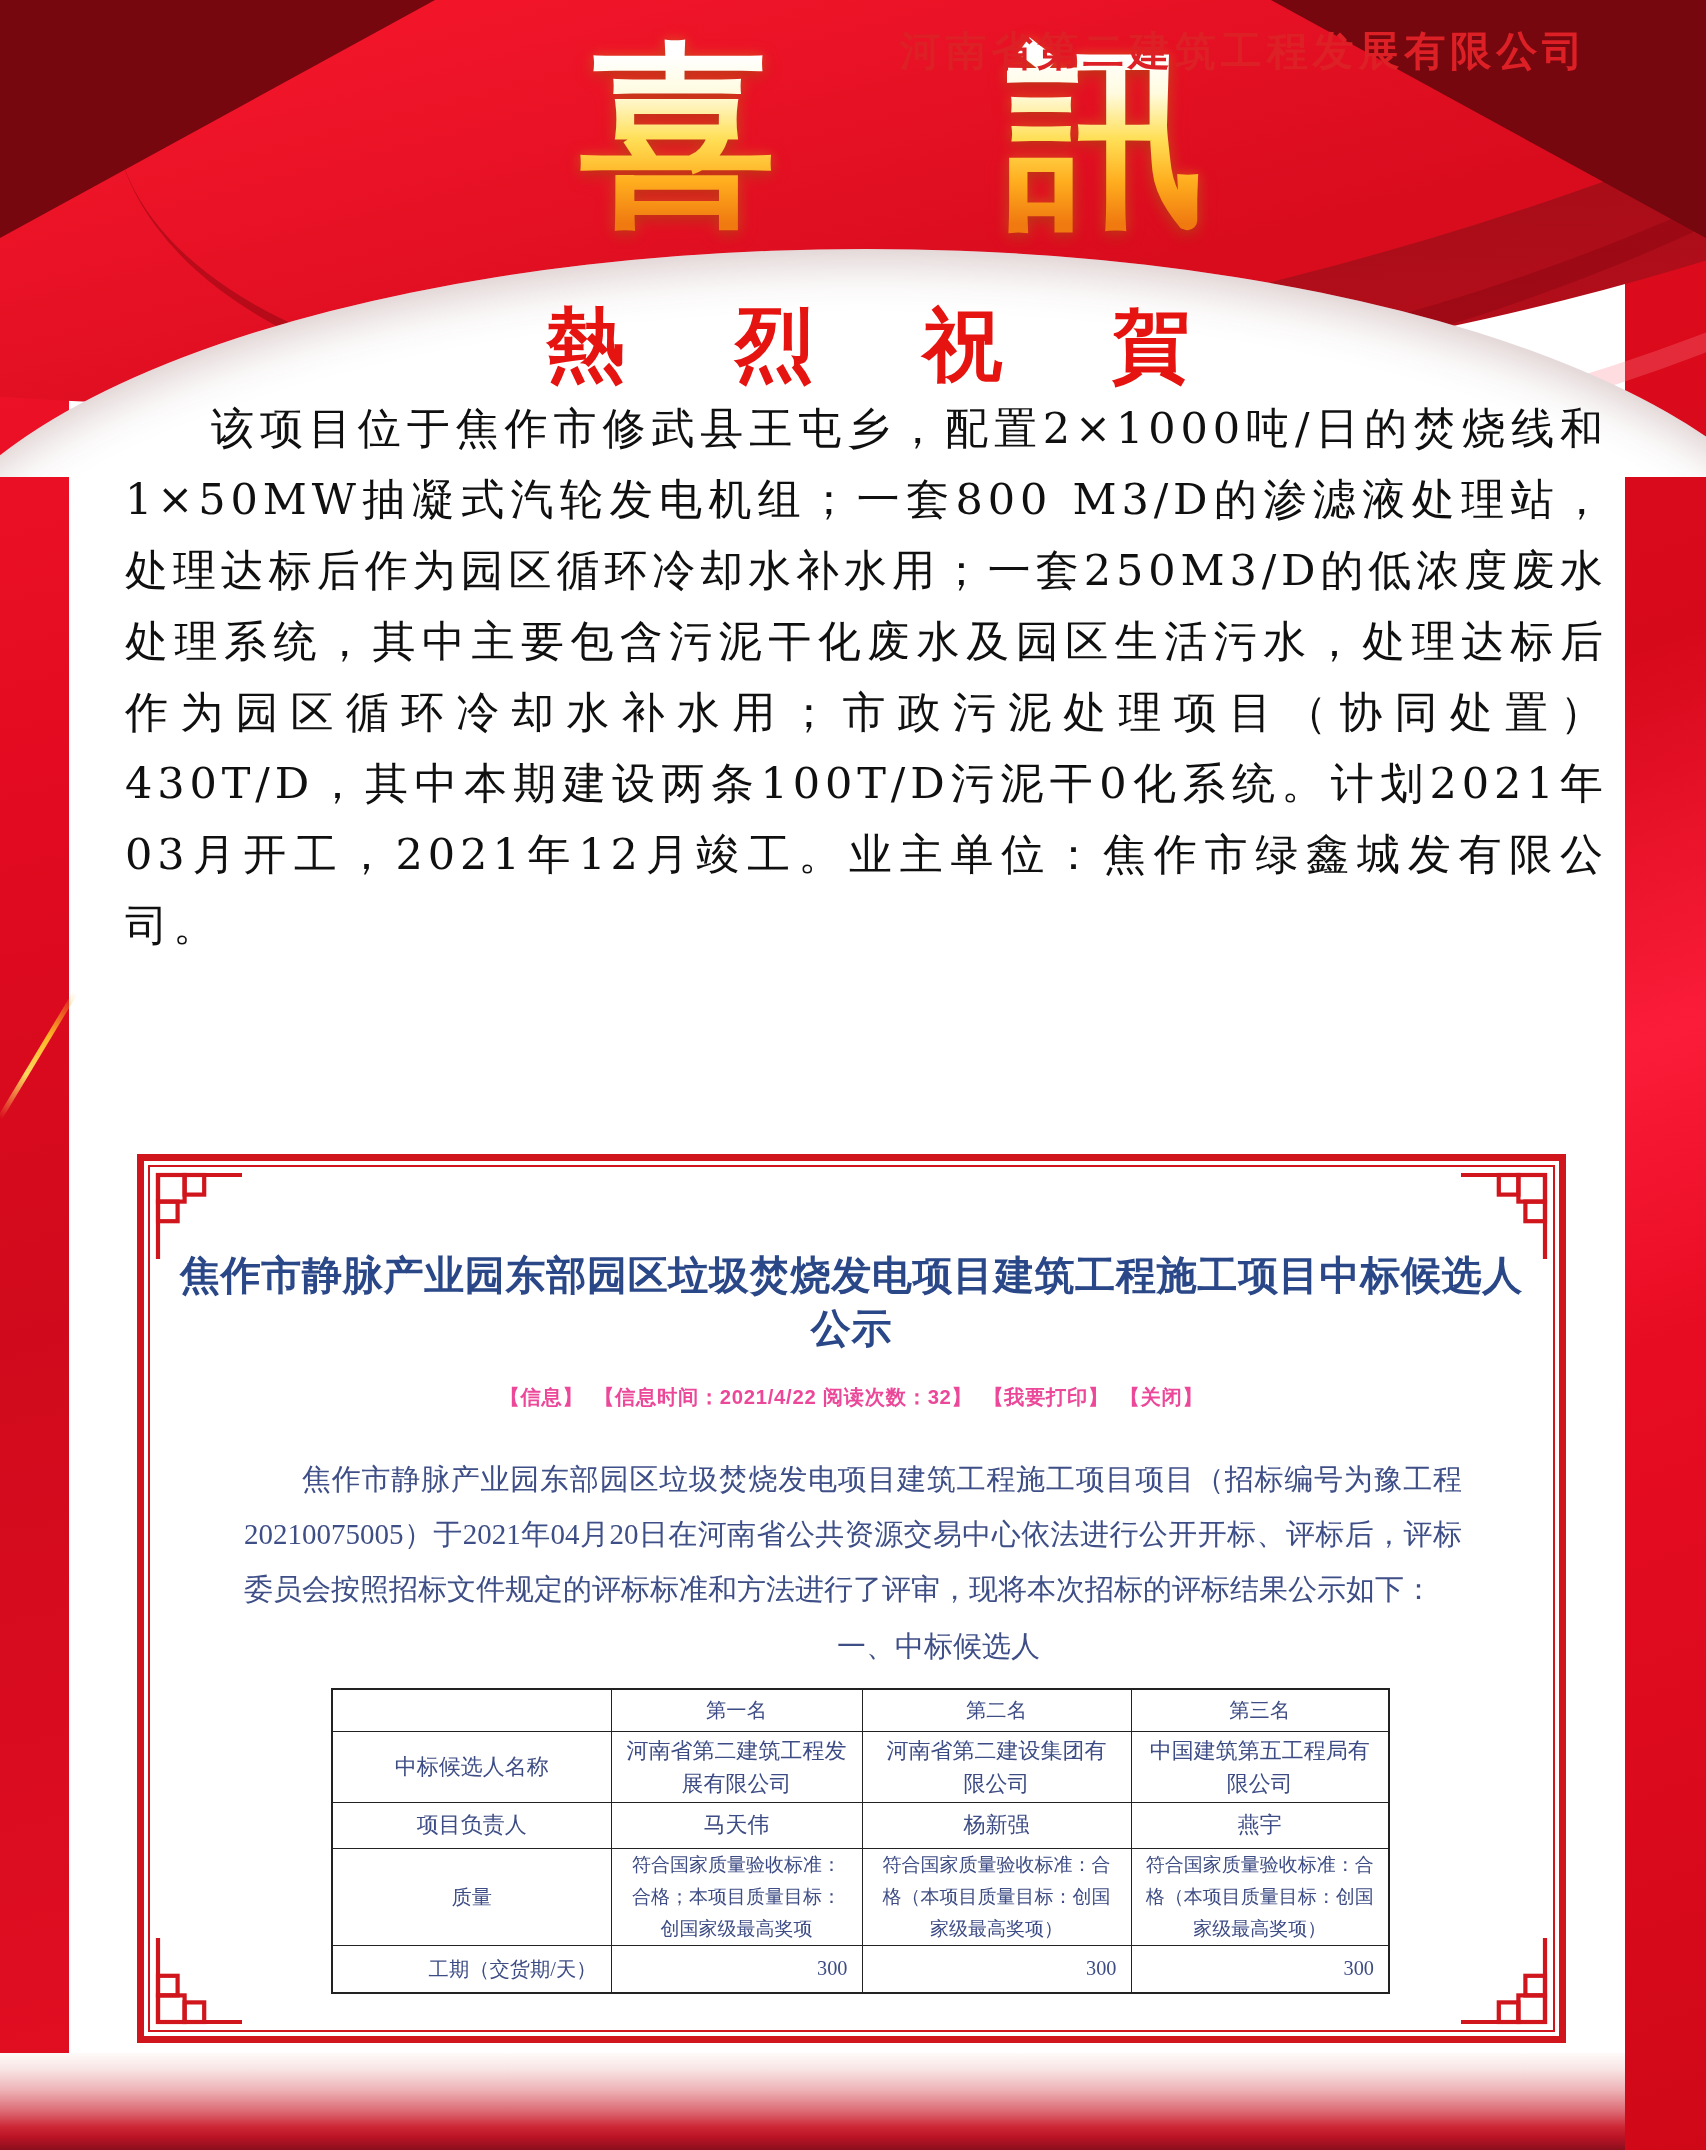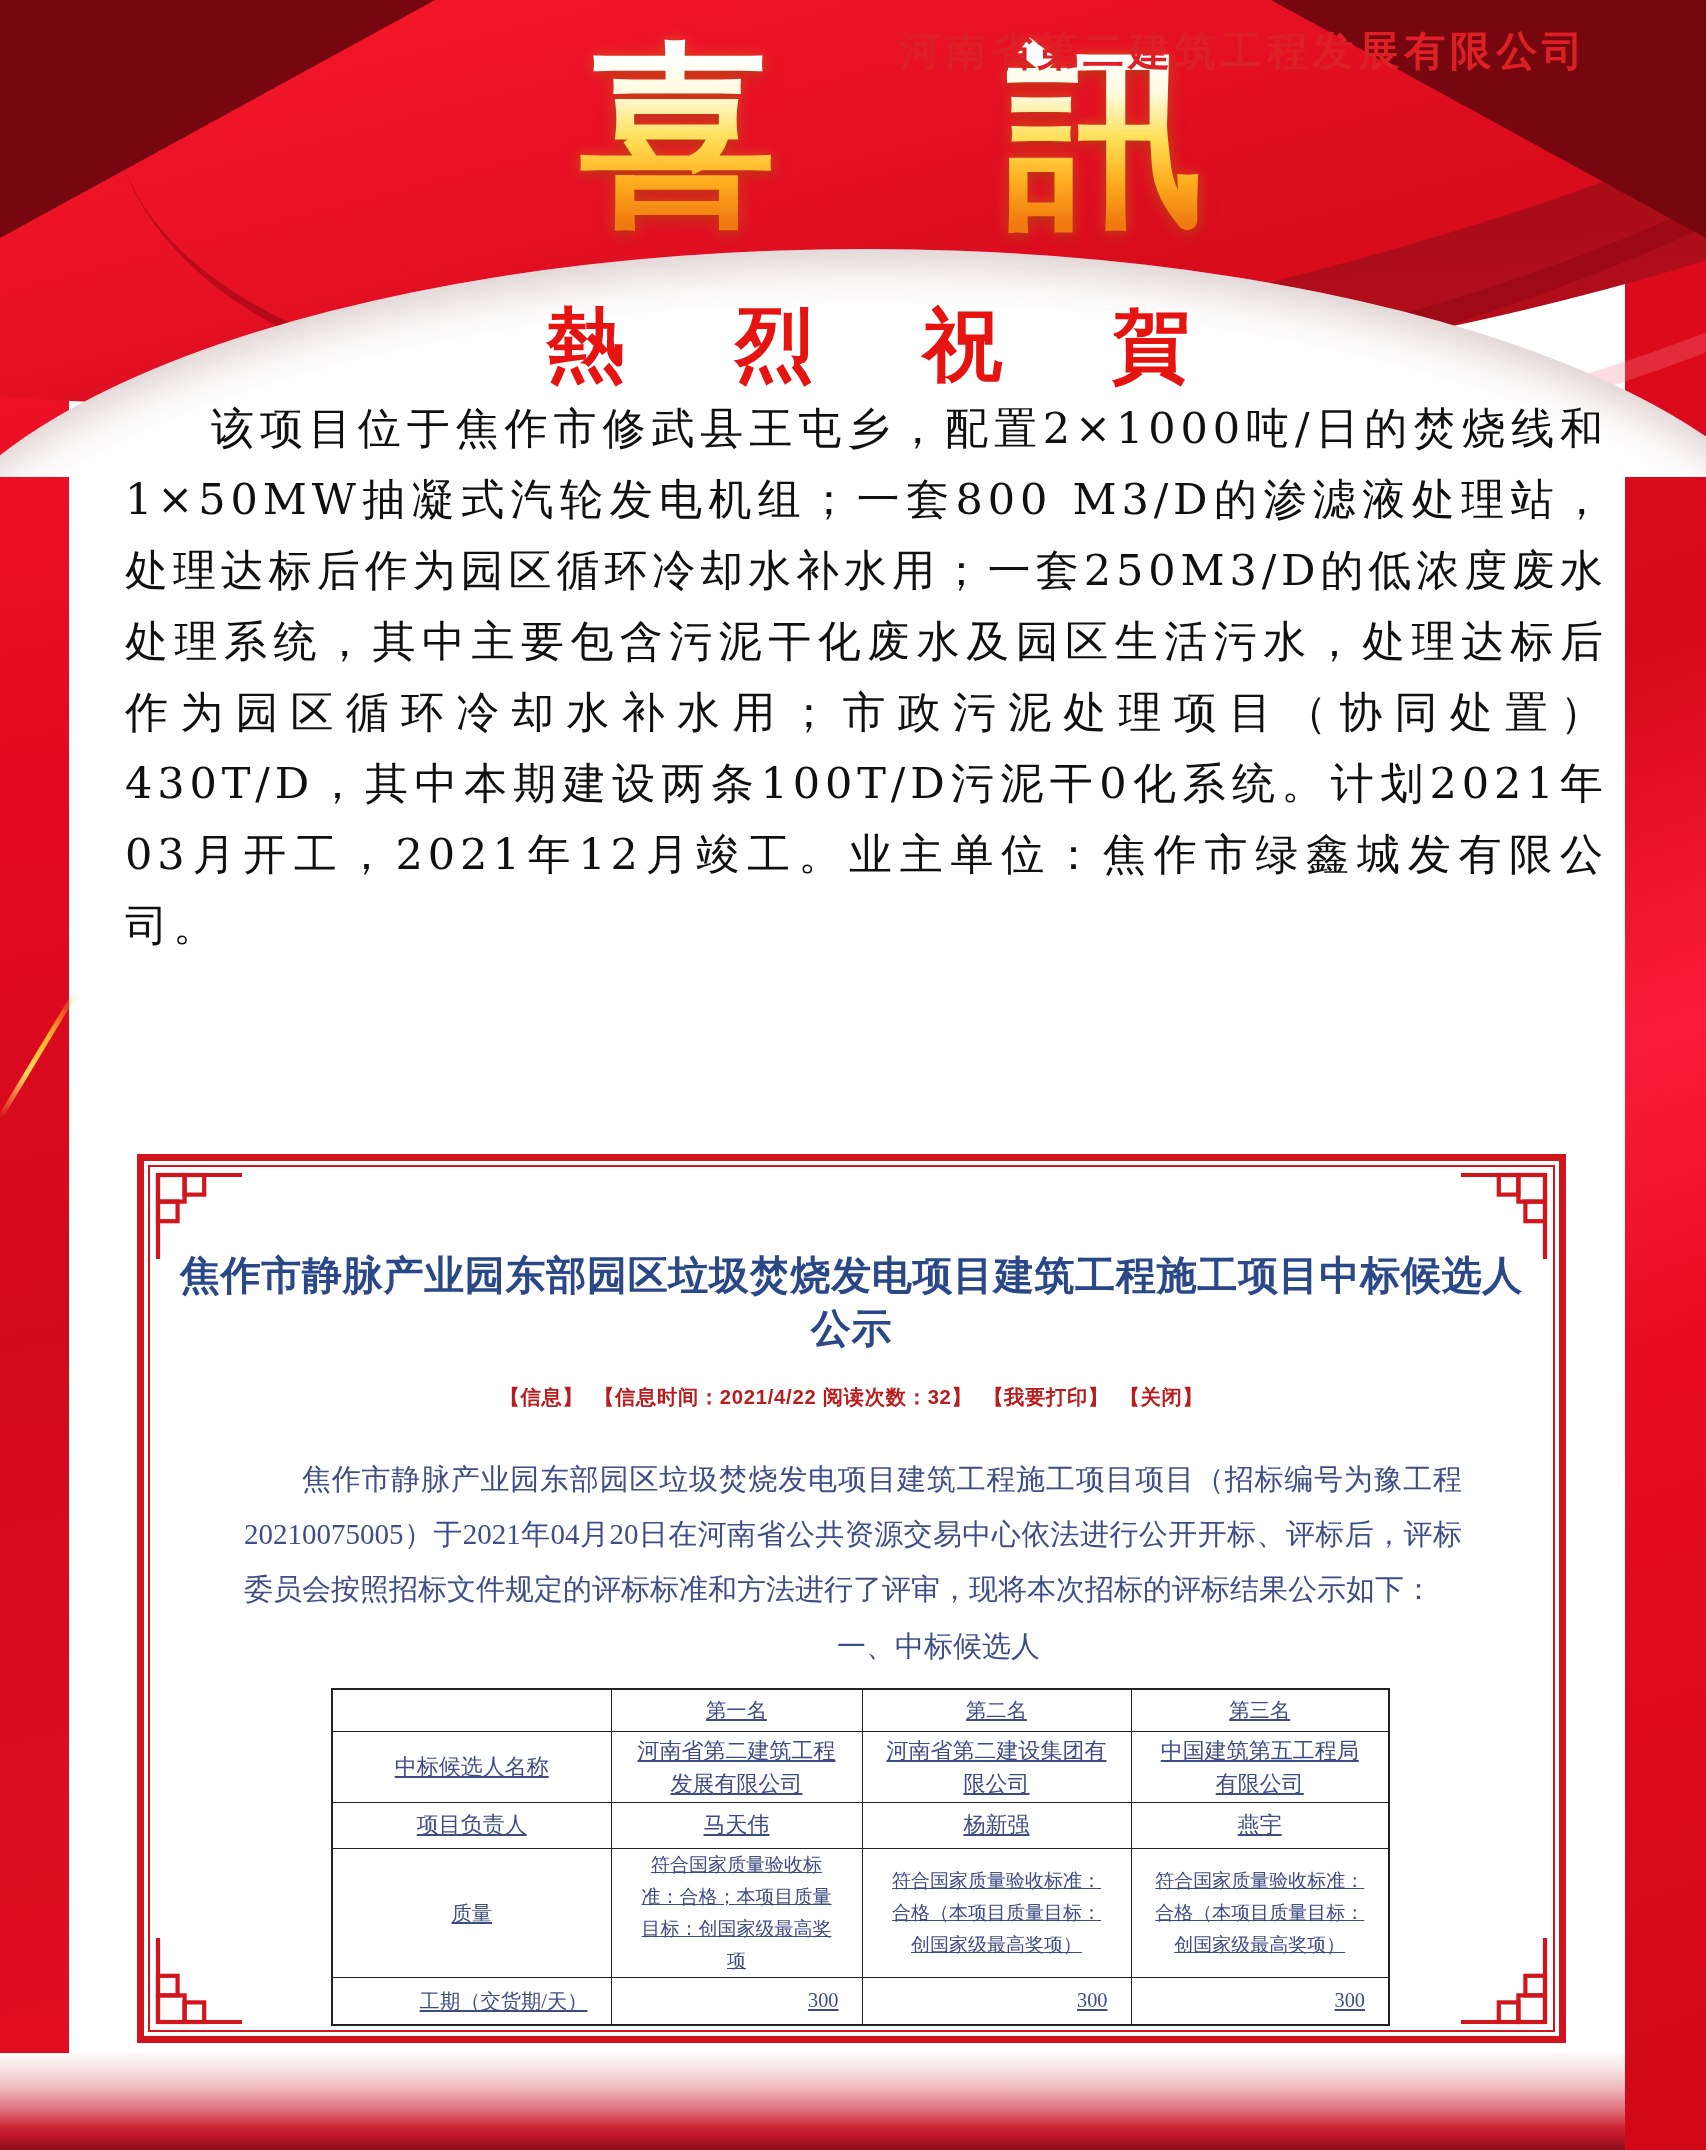--- a/index.html
+++ b/index.html
@@ -101,42 +101,42 @@
   .corner.bl{left:-7px;bottom:-7px;transform:scaleY(-1);}
   .corner.br{right:-7px;bottom:-7px;transform:scale(-1,-1);}
   .notice-title{
     margin:88px 32px 0;text-align:center;
     font-family:"Liberation Sans",sans-serif;font-weight:bold;
     font-size:40px;line-height:53px;letter-spacing:0.7px;color:#2a4788;
   }
   .notice-meta{
     margin-top:28px;text-align:center;
     font-family:"Liberation Sans",sans-serif;font-weight:bold;
-    font-size:20.3px;letter-spacing:0.7px;color:#b91c1c;
+    font-size:20.3px;letter-spacing:0.7px;color:#ec4899;
   }
   .notice-meta span{display:inline-block;margin:0 2.1px;}
   .notice-body{
     margin:41px 97px 0 100px;
     font-family:Liberation Serif, serif;
     font-size:29px;line-height:55px;color:#3e4e86;
     text-align:justify;text-indent:2em;
   }
   .notice-section{
     margin:9.8px 0 0 174px;
     font-family:"Liberation Serif",serif;
     font-size:29px;color:#3e4e86;text-align:center;
   }
   
   table.bid{
     border-collapse:collapse;table-layout:fixed;
     width:1057px;margin:21px 0 0 187px;
     border:2.1px solid #222222;
     font-family:"Liberation Serif",serif;color:#3d4c84;
   }
-  table.bid td{border:1.4px solid #222222;text-align:center;vertical-align:middle;padding:0 23px;text-decoration:underline;}
+  table.bid td{border:1.4px solid #222222;text-align:center;vertical-align:middle;padding:0 14px;}
   tr.row-head td{height:41px;font-size:20.3px;}
   tr.row-name td{height:70px;font-size:22px;line-height:33px;}
   tr.row-leader td{height:45px;font-size:22px;}
   tr.row-quality td{height:94px;font-size:19px;line-height:32px;}
   tr.row-quality td.lbl, tr.row-period td.lbl{font-size:20.3px;}
   tr.row-period td{height:46px;font-size:20.3px;text-align:right;}
 </style>
 </head>
 <body>
 

